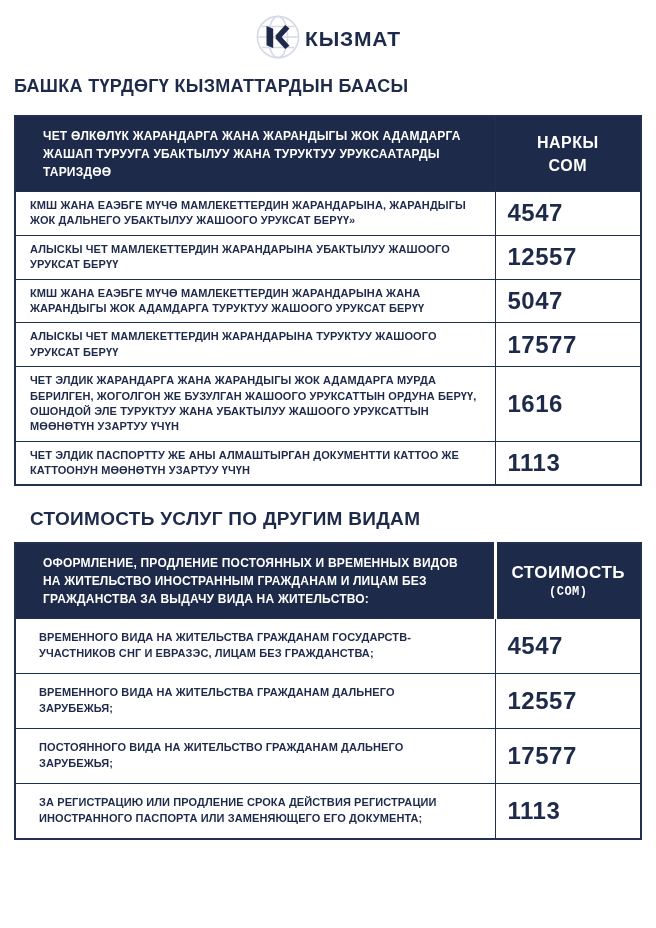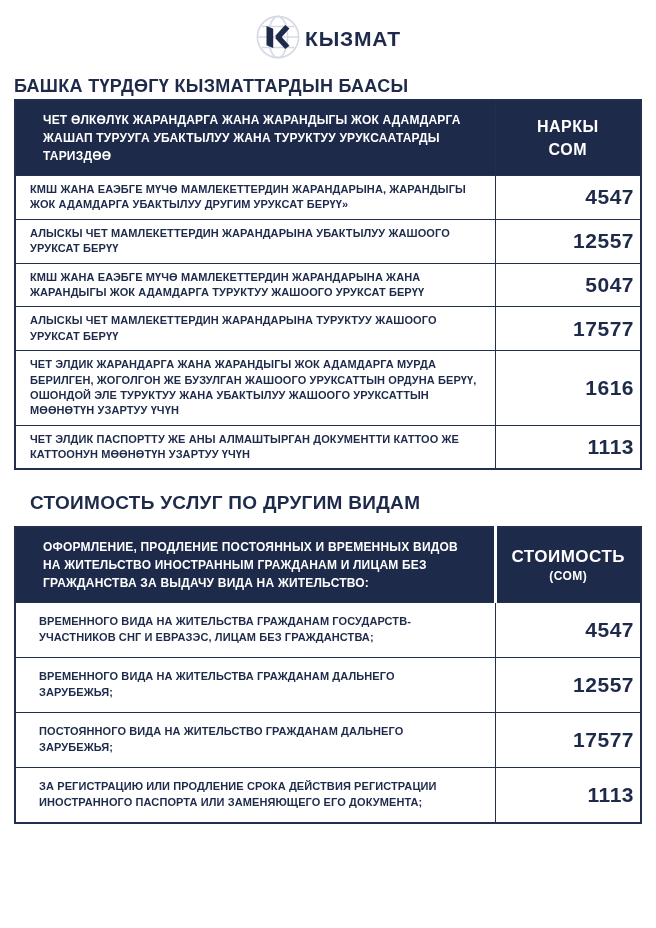--- a/index.html
+++ b/index.html
@@ -21,51 +21,51 @@
     display:flex;align-items:center;justify-content:center;gap:4px;
     padding-top:16px;height:62px;
   }
   .brand-name{
     font-size:21px;font-weight:800;letter-spacing:.8px;color:var(--navy);
   }
 
   
   .sec-title{
     font-size:18px;font-weight:800;letter-spacing:.3px;
-    color:var(--navy);margin:14px 0 2px 0;
+    color:var(--navy);margin:14px 0 18px 0;
   }
   .sec-title.ru{font-size:19px;margin:22px 0 12px 16px;}
 
   
   table{
     width:100%;border-collapse:collapse;
     border:2px solid var(--border);
     table-layout:fixed;
   }
   col.svc-col{width:auto;}
   col.price-col{width:146px;}
   th,td{border:1px solid var(--border);vertical-align:middle;}
   thead th{background:var(--navy);color:#ffffff;}
   th.svc-h{
     text-align:left;font-weight:700;font-size:12px;line-height:1.5;
     padding:10px 27px;letter-spacing:.2px;
   }
   th.price-h{text-align:center;padding:13px 4px;}
   .t1 th.price-h .ph-line{font-size:16px;font-weight:800;line-height:1.45;letter-spacing:.5px;}
   .t2 th.price-h .ph-line1{font-size:17px;font-weight:800;line-height:1.35;letter-spacing:.5px;}
-  .t2 th.price-h .ph-line2{font-size:12px;font-weight:700;line-height:1.3;letter-spacing:.5px;}
+  .t2 th.price-h .ph-line2{font-size:12px;font-weight:700;line-height:1.3;letter-spacing:.5px;font-family:Liberation Mono, monospace;}
   .t2 th.price-h{border-left:3px solid #ffffff;}
   td.svc{
     font-size:11px;font-weight:700;line-height:1.4;color:var(--navy);
     padding:6px 14px;letter-spacing:.1px;
   }
   .t2 td.svc{padding:11px 23px;line-height:1.45;margin-left:21px;}
   td.price{
-    text-align:right;font-size:21px;font-weight:800;color:var(--navy);
-    letter-spacing:.5px;padding:4px 6px;
+    text-align:left;font-size:24px;font-weight:800;color:var(--navy);
+    letter-spacing:.5px;padding:4px 12px;
   }
 </style>
 </head>
 <body>
 
 <div class="page">
 
   <div class="brand">
     <span>
       <svg width="46" height="46" viewBox="0 0 48 48">
@@ -97,21 +97,21 @@
       <tr>
         <th class="svc-h">ЧЕТ ӨЛКӨЛҮК ЖАРАНДАРГА ЖАНА ЖАРАНДЫГЫ ЖОК АДАМДАРГА ЖАШАП ТУРУУГА УБАКТЫЛУУ ЖАНА ТУРУКТУУ УРУКСААТАРДЫ ТАРИЗДӨӨ</th>
         <th class="price-h">
           <div class="ph-line">НАРКЫ</div>
           <div class="ph-line">СОМ</div>
         </th>
       </tr>
     </thead>
     <tbody>
         <tr>
-          <td class="svc">КМШ ЖАНА ЕАЭБГЕ МҮЧӨ МАМЛЕКЕТТЕРДИН ЖАРАНДАРЫНА, ЖАРАНДЫГЫ ЖОК АДАМДАРГА УБАКТЫЛУУ ДРУГИМ УРУКСАТ БЕРҮҮ»</td>
+          <td class="svc">КМШ ЖАНА ЕАЭБГЕ МҮЧӨ МАМЛЕКЕТТЕРДИН ЖАРАНДАРЫНА, ЖАРАНДЫГЫ ЖОК ДАЛЬНЕГО УБАКТЫЛУУ ЖАШООГО УРУКСАТ БЕРҮҮ»</td>
           <td class="price">4547</td>
         </tr>
         <tr>
           <td class="svc">АЛЫСКЫ ЧЕТ МАМЛЕКЕТТЕРДИН ЖАРАНДАРЫНА УБАКТЫЛУУ ЖАШООГО УРУКСАТ БЕРҮҮ</td>
           <td class="price">12557</td>
         </tr>
         <tr>
           <td class="svc">КМШ ЖАНА ЕАЭБГЕ МҮЧӨ МАМЛЕКЕТТЕРДИН ЖАРАНДАРЫНА ЖАНА ЖАРАНДЫГЫ ЖОК АДАМДАРГА ТУРУКТУУ ЖАШООГО УРУКСАТ БЕРҮҮ</td>
           <td class="price">5047</td>
         </tr>

